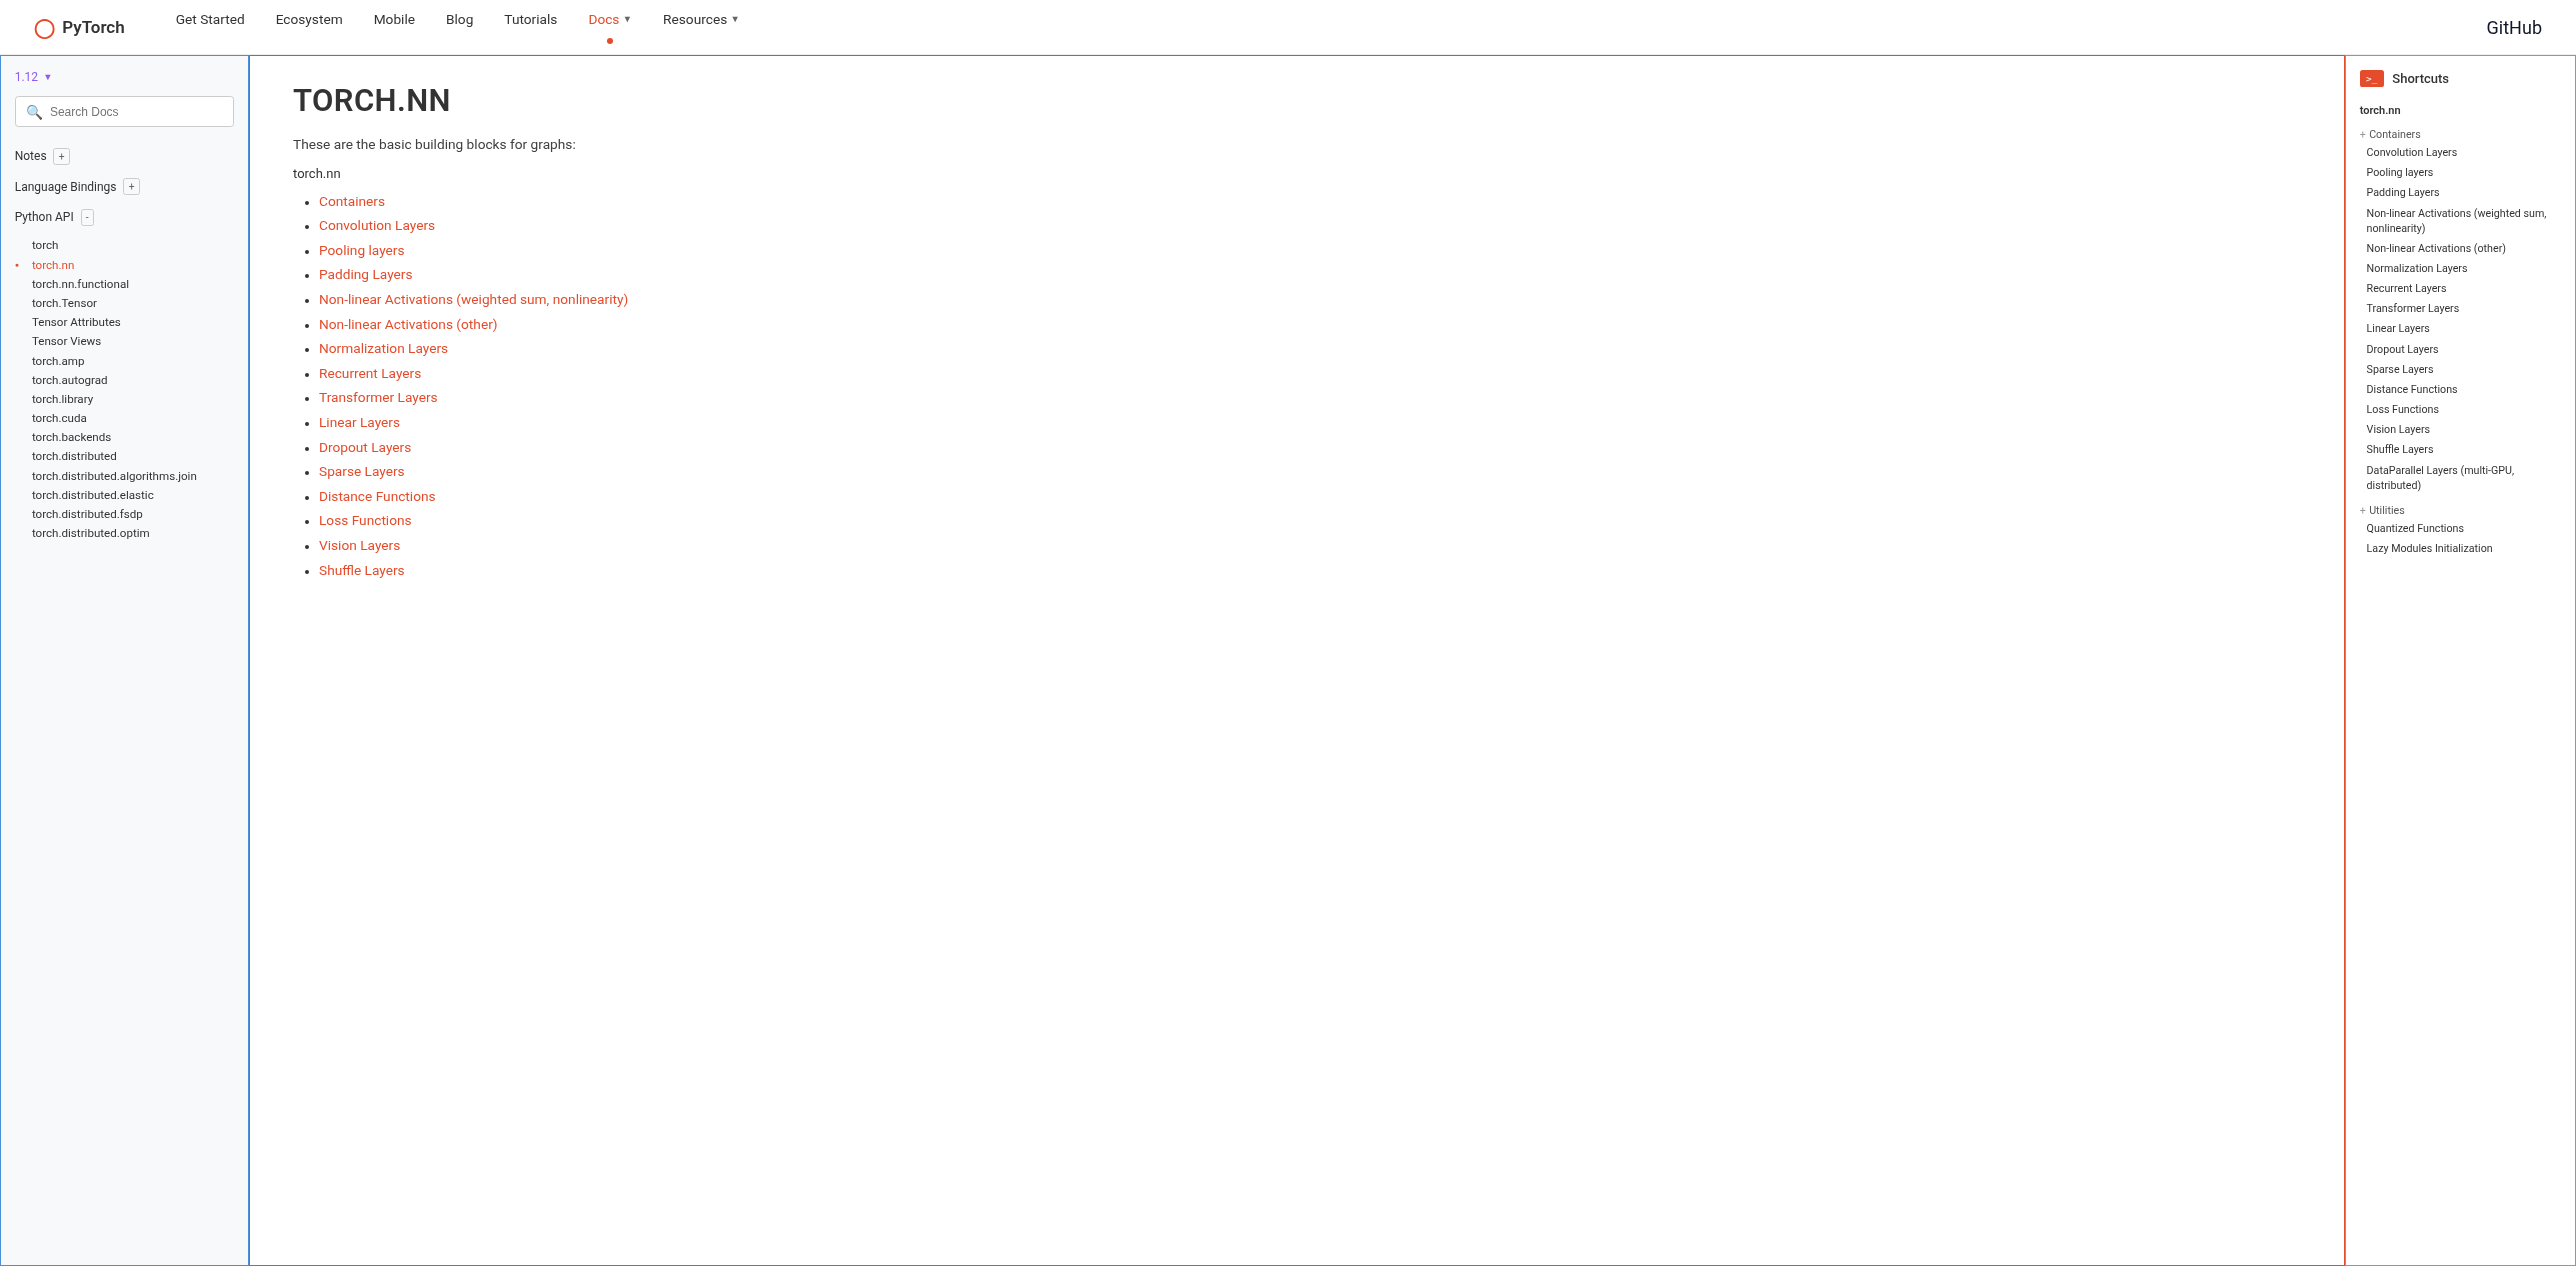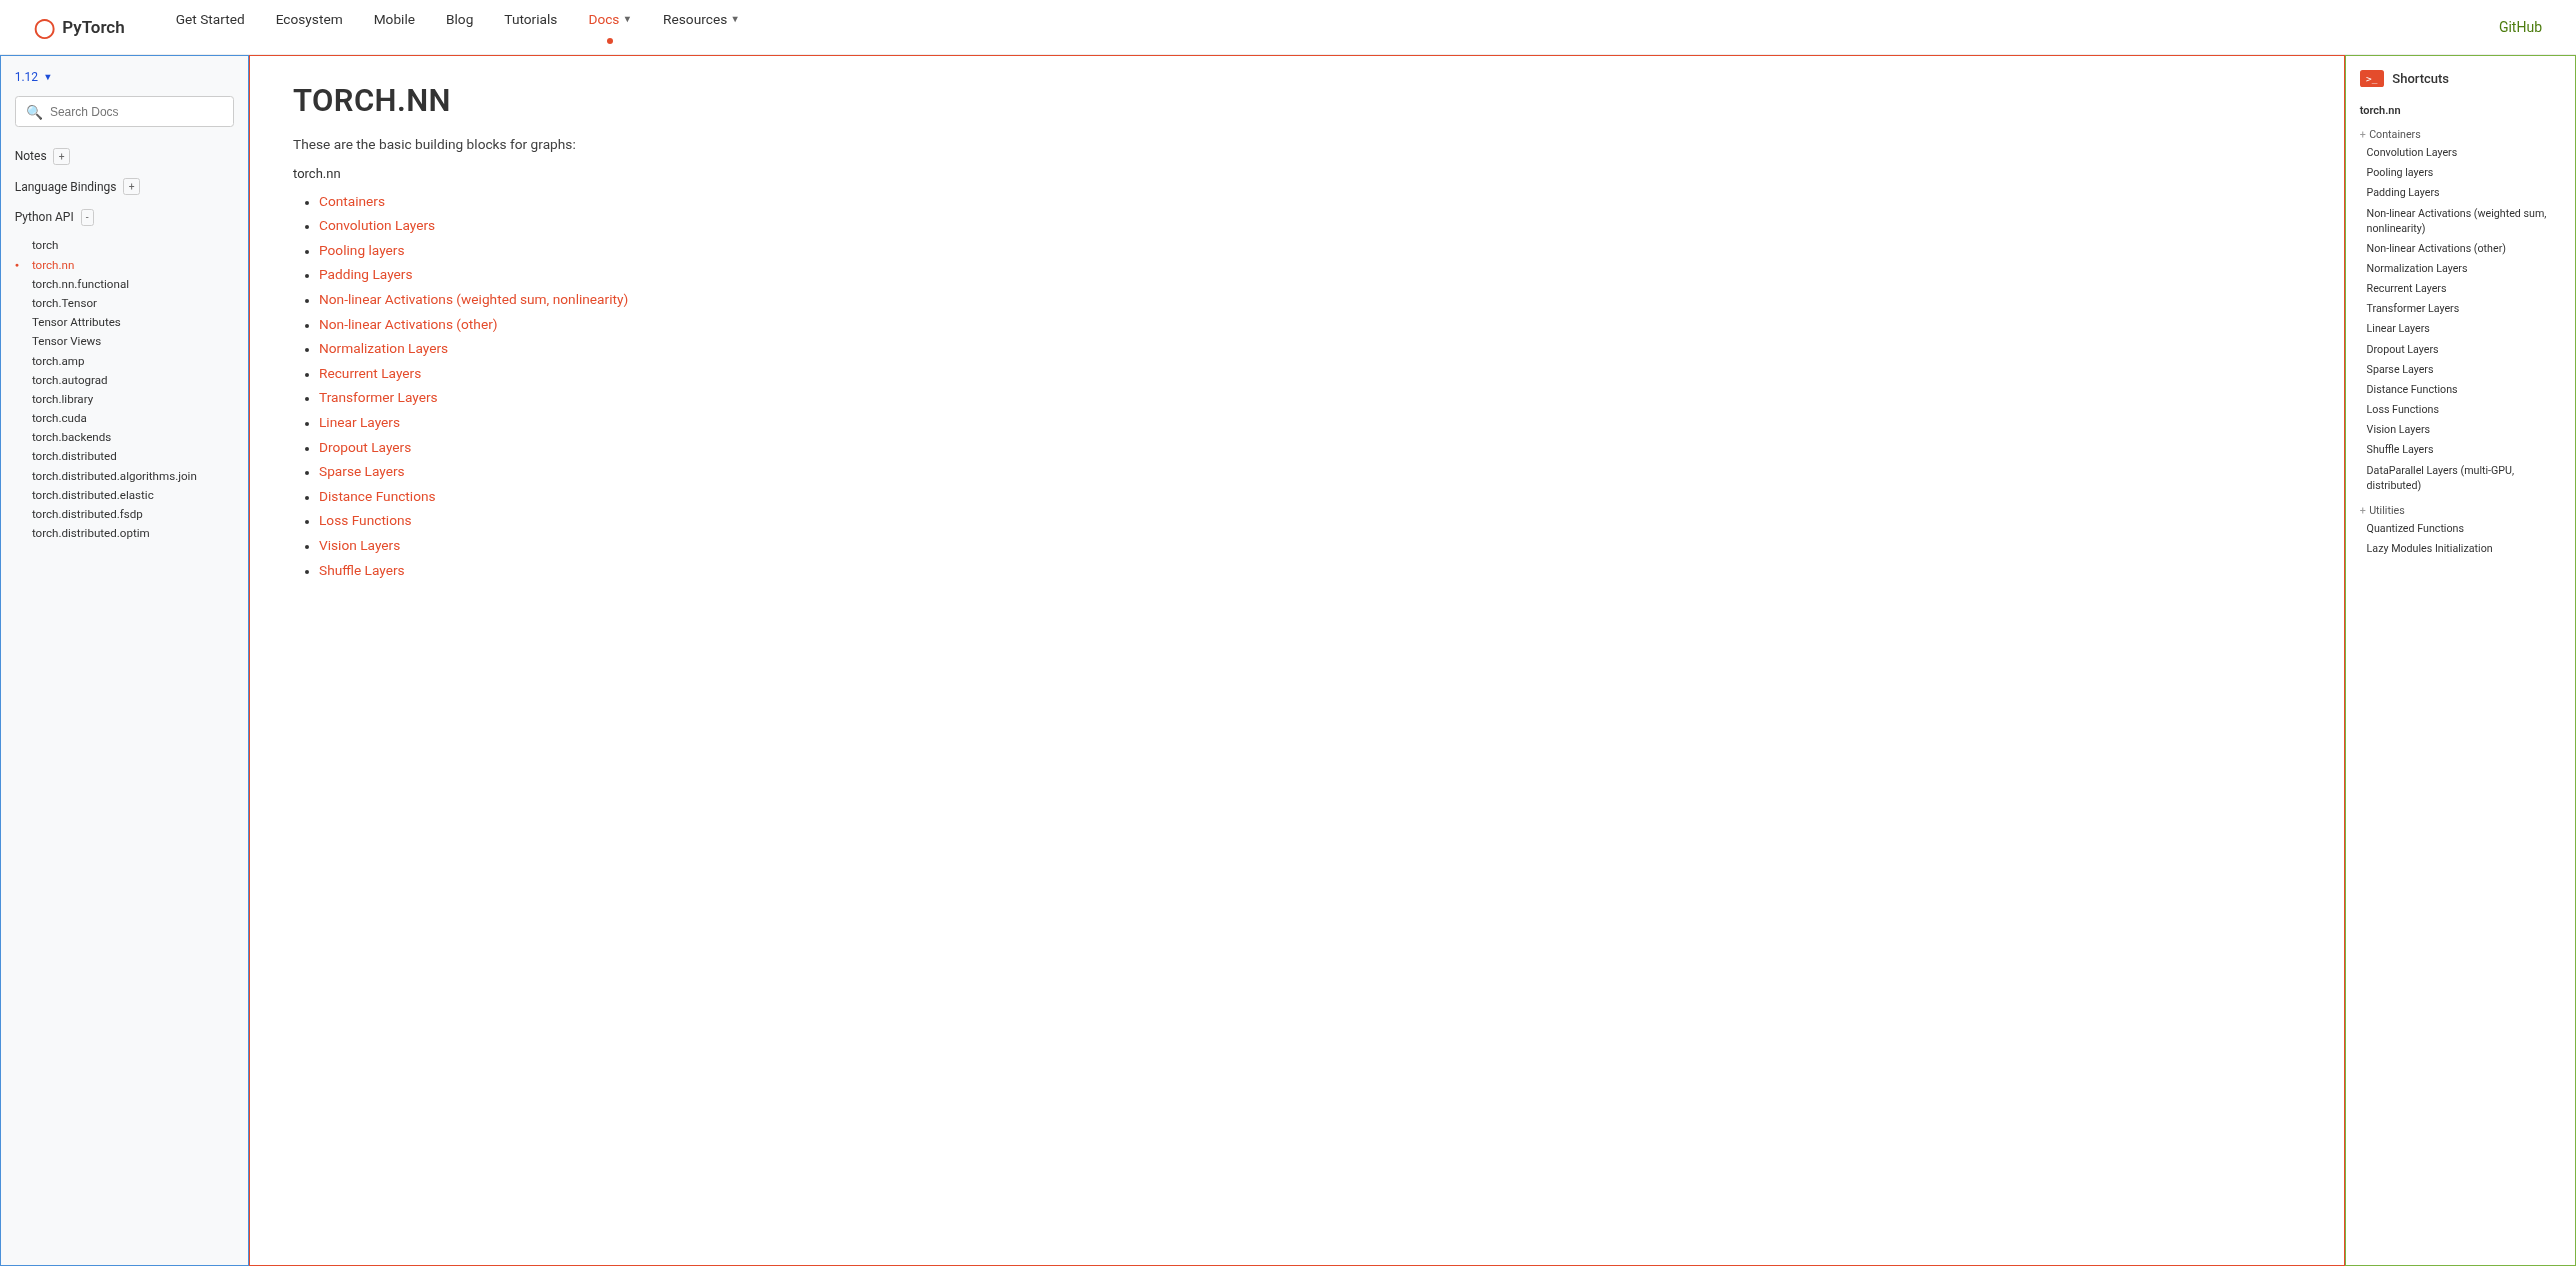--- a/index.html
+++ b/index.html
@@ -53,22 +53,22 @@
       height: 6px;
       background: #e44c2c;
       border-radius: 50%;
       position: absolute;
       bottom: 0;
       left: 50%;
       transform: translateX(-50%);
     }
     .nav-link-github {
       margin-left: auto;
-      font-size: 14px;
-      color: #4d7c0f;
+      font-size: 18px;
+      color: #0f172a;
       text-decoration: none;
     }
     .chevron {
       font-size: 9.4px;
       color: #666;
     }
 
     
     .main-layout {
       display: flex;
@@ -83,21 +83,21 @@
       border: 1.7px solid #4a90d9;
       overflow-y: auto;
       padding: 13.7px;
       background: #f8f9fa;
     }
     .version-selector {
       display: flex;
       align-items: center;
       gap: 5.1px;
       font-size: 12px;
-      color: #1d4ed8;
+      color: #8b5cf6;
       margin-bottom: 12px;
     }
     .version-arrow { font-size: 9.4px; }
 
     .search-box {
       display: flex;
       align-items: center;
       gap: 6.9px;
       border: 0.9px solid #ccc;
       border-radius: 3.4px;

